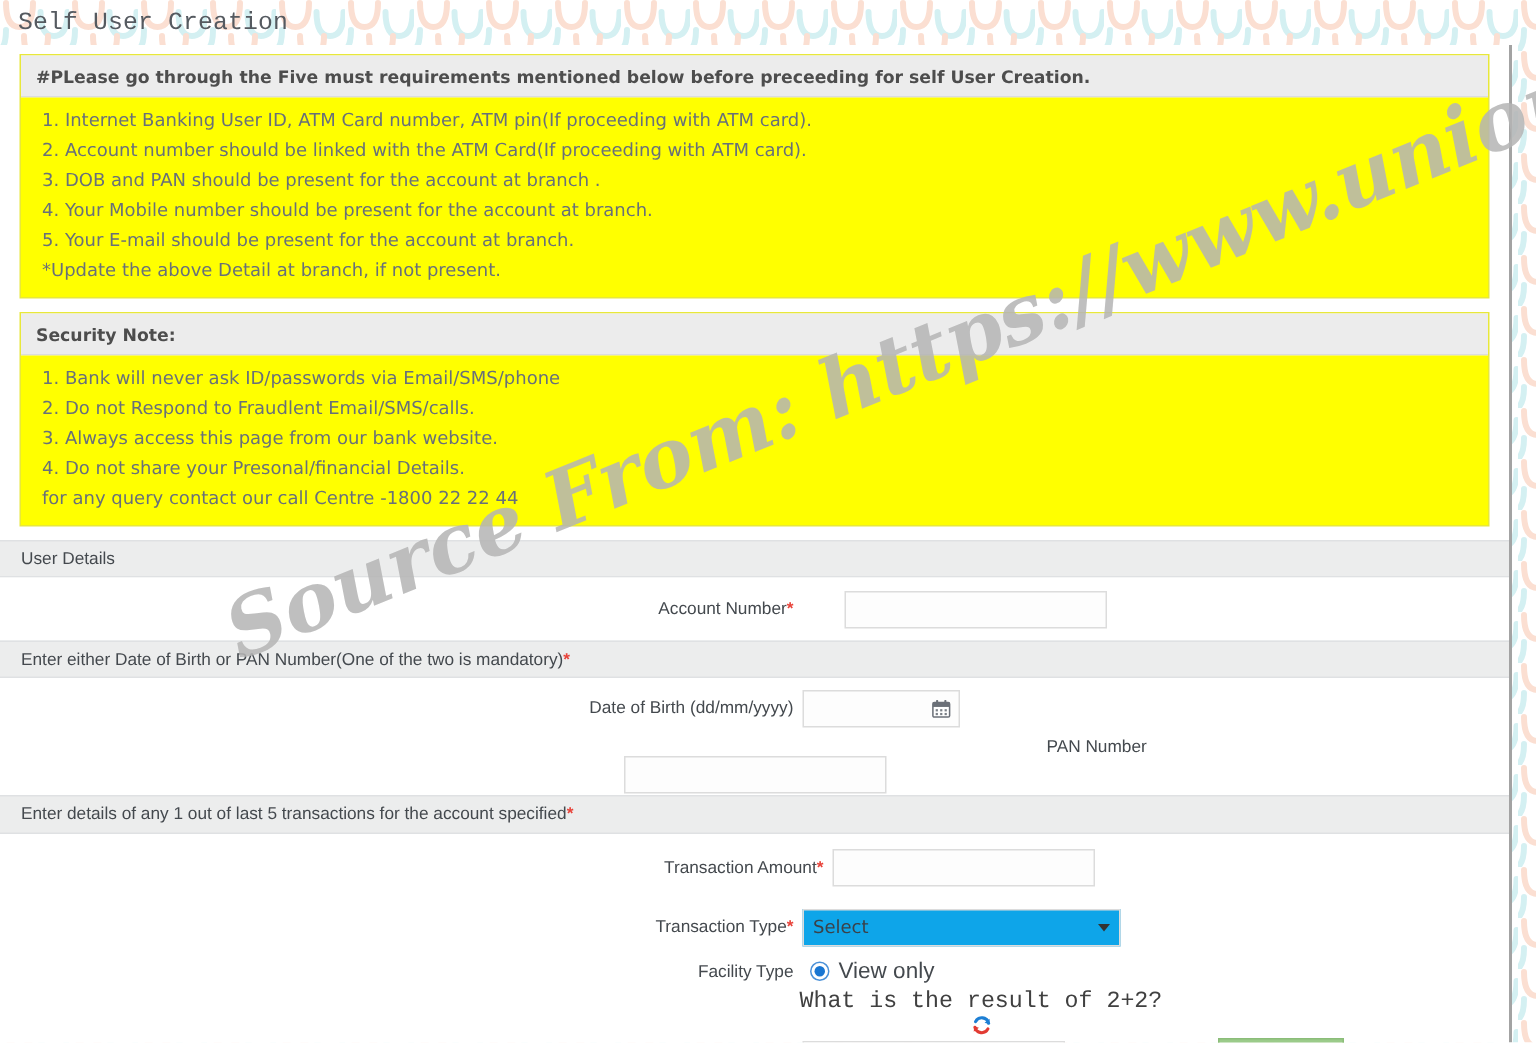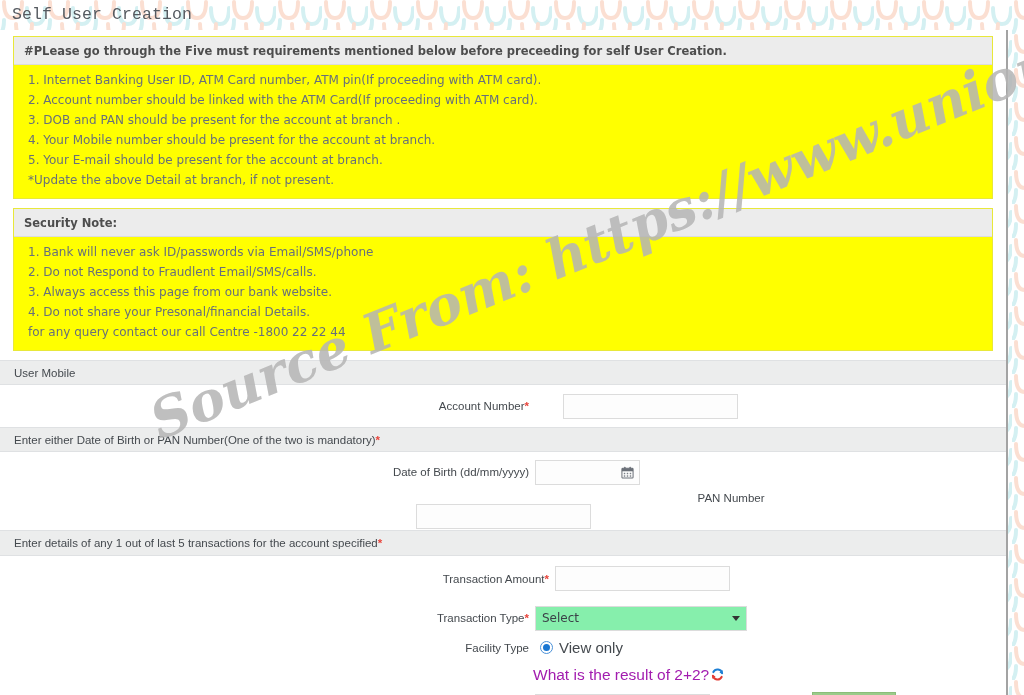--- a/index.html
+++ b/index.html
@@ -140,21 +140,21 @@
     font-size: 11.5px;
     padding: 0 4px;
     font-family: "Liberation Sans", sans-serif;
   }
   .cal-icon { width: 22px; display: flex; align-items: center; justify-content: center; cursor: pointer; }
 
   .sel-input {
     width: 212px;
     height: 25px;
     border: 1px solid #dcdcdc;
-    background: #86efac;
+    background: #0ea5e9;
     box-sizing: border-box;
     font-size: 12px;
     color: #3b4148;
     display: flex;
     align-items: center;
     justify-content: space-between;
     padding: 0 6px 0 6px;
     font-family: "DejaVu Sans", sans-serif;
     cursor: pointer;
   }
@@ -182,24 +182,25 @@
     background: #1976d2;
   }
   .radio-label {
     font-size: 15px;
     color: #44494e;
     margin-left: 6px;
   }
 
   .captcha-q {
     font-size: 15.5px;
-    color: #a21caf;
-    font-family: Liberation Sans, sans-serif;
+    color: #404040;
+    font-family: Liberation Mono, monospace;
     display: flex;
     align-items: center;
+    flex-direction: column;
   }
   .continue-btn {
     background: #9bcb8a;
     border: 1px solid #8bbd79;
     color: #3d4248;
     font-size: 12px;
     font-family: "DejaVu Sans", sans-serif;
     padding: 6px 14px 7px 14px;
     cursor: pointer;
     box-sizing: border-box;
@@ -262,21 +263,21 @@
         <li>1. Bank will never ask ID/passwords via Email/SMS/phone</li>
         <li>2. Do not Respond to Fraudlent Email/SMS/calls.</li>
         <li>3. Always access this page from our bank website.</li>
         <li>4. Do not share your Presonal/financial Details.</li>
         <li>for any query contact our call Centre -1800 22 22 44</li>
       </ul>
     </div>
   </div>
 
   <div class="section-bar" style="margin-top:9px;height:25px;padding-top:6px;">
-    <span>User Mobile</span>
+    <span>User Details</span>
   </div>
 
   <div class="form-area">
     <div class="form-row" style="height:42px;gap:28px;">
       <div class="fld-label"><span>Account Number</span><span class="req">*</span></div>
       <input class="txt-input" type="text" value="" style="">
     </div>
   </div>
 
   <div class="section-bar" style="height:25px;padding-top:6px;">

